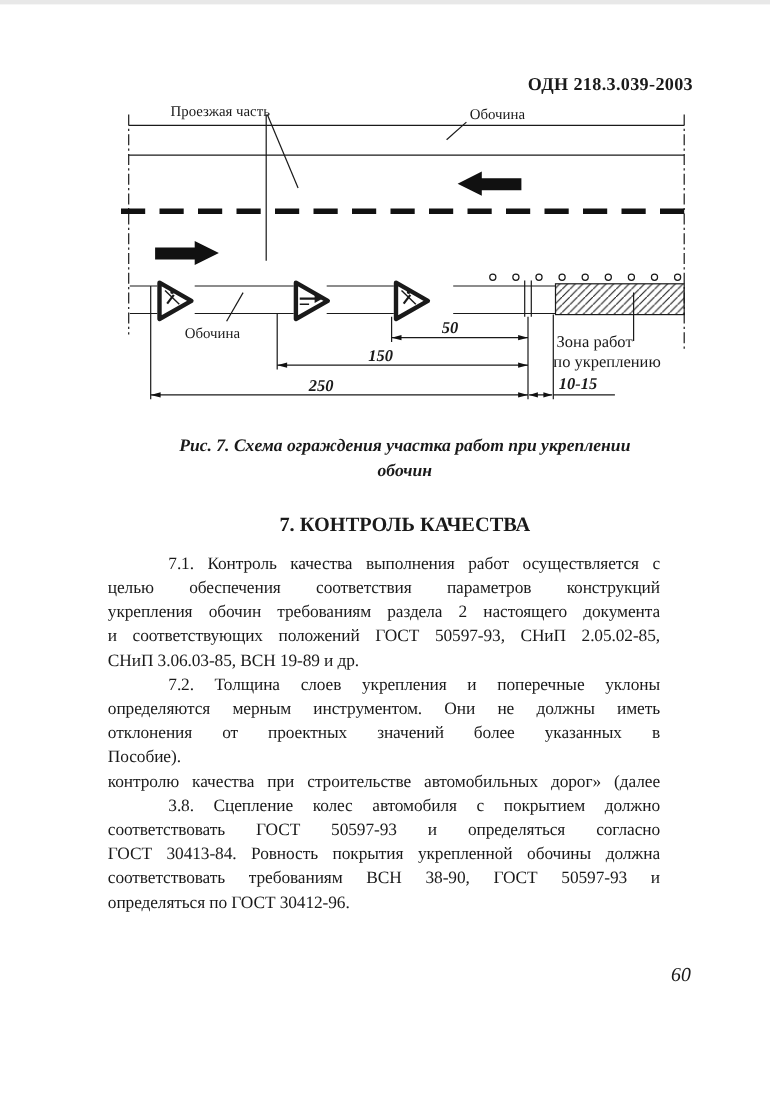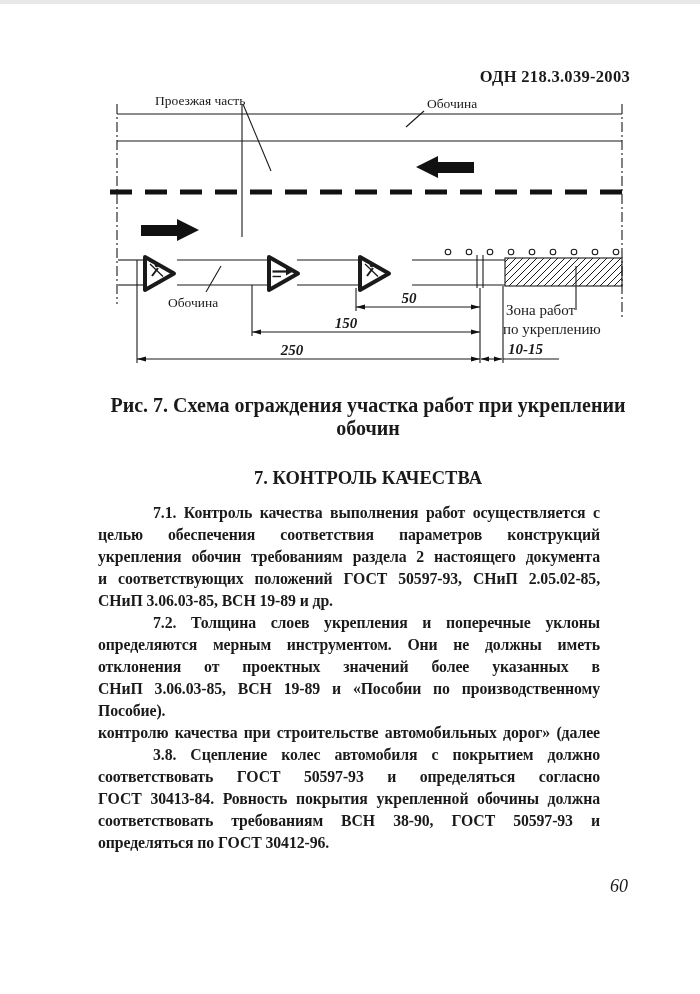--- a/index.html
+++ b/index.html
@@ -17,31 +17,31 @@
   .dashdot{ stroke:#1a1a1a; stroke-width:1.1; fill:none; stroke-dasharray:10 3 2 3; }
   .centerline { stroke:#111; stroke-width:5; fill:none; stroke-dasharray:22 13; }
   .solidfill { fill:#111; stroke:none; }
   .sign { fill:#ffffff; stroke:#1a1a1a; stroke-width:4; stroke-linejoin:round; }
   .gst  { stroke:#1a1a1a; fill:none; }
   .lbl  { font:13.5px "Liberation Serif", serif; fill:#1a1a1a; }
   .lblz { font:15px "Liberation Serif", serif; fill:#1a1a1a; }
   .dim  { font:italic bold 15px "Liberation Serif", serif; fill:#1a1a1a; }
   .caption {
     position:absolute; left:100px; top:390px; width:536px; text-align:center;
-    font-weight:bold; font-size:20px; line-height:23px;
+    font-weight:bold; font-style:italic; font-size:16px; line-height:23px;
   }
   .heading {
     position:absolute; left:100px; top:464px; width:536px; text-align:center;
     font-weight:bold; font-size:18.5px;
   }
   .bodytext {
     position:absolute; left:98px; top:498px; width:502px;
     font-size:15.8px; line-height:22px; letter-spacing:-0.1px;
   }
-  .bl  { width:100%;font-weight:bold; }
+  .bl  { width:100%; }
   .jl  { text-align:justify; text-align-last:justify; }
   .ll  { text-align:center; text-align-last:left; }
   .ind { padding-left:55px; box-sizing:border-box; }
   .pagenum {
     position:absolute; left:610px; top:872px; font-size:18px; font-style:italic;
   }
 </style>
 </head>
 <body>
 
@@ -180,21 +180,20 @@
   <div class="bodytext">
     <div class="bl jl ind">7.1. Контроль качества выполнения работ осуществляется с</div>
     <div class="bl jl">целью обеспечения соответствия параметров конструкций</div>
     <div class="bl jl">укрепления обочин требованиям раздела 2 настоящего документа</div>
     <div class="bl jl">и соответствующих положений ГОСТ 50597-93, СНиП 2.05.02-85,</div>
     <div class="bl ll">СНиП 3.06.03-85, ВСН 19-89 и др.</div>
 
     <div class="bl jl ind">7.2. Толщина слоев укрепления и поперечные уклоны</div>
     <div class="bl jl">определяются мерным инструментом. Они не должны иметь</div>
     <div class="bl jl">отклонения от проектных значений более указанных в</div>
-    <div class="bl jl">СНиП 3.06.03-85, ВСН 19-89 и «Пособии по производственному</div>
     <div class="bl ll">Пособие).</div>
     <div class="bl jl">контролю качества при строительстве автомобильных дорог» (далее</div>
 
     <div class="bl jl ind">3.8. Сцепление колес автомобиля с покрытием должно</div>
     <div class="bl jl">соответствовать ГОСТ 50597-93 и определяться согласно</div>
     <div class="bl jl">ГОСТ 30413-84. Ровность покрытия укрепленной обочины должна</div>
     <div class="bl jl">соответствовать требованиям ВСН 38-90, ГОСТ 50597-93 и</div>
     <div class="bl ll">определяться по ГОСТ 30412-96.</div>
   </div>
 

